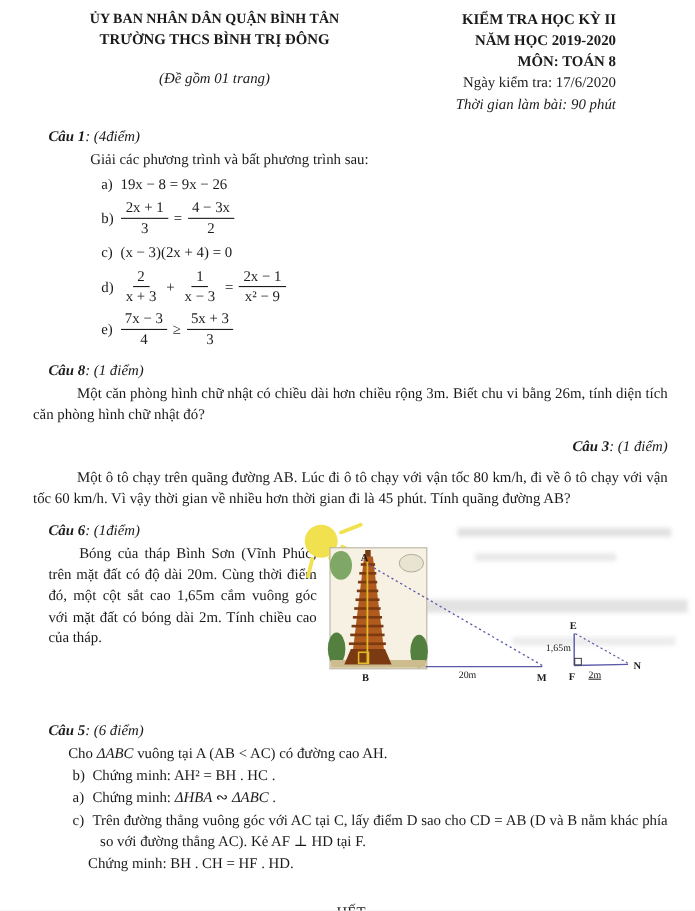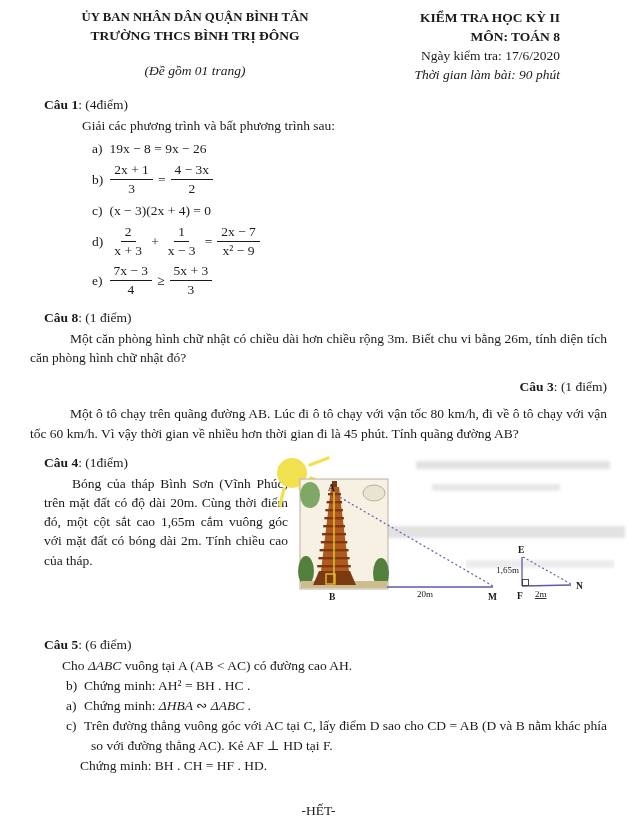--- a/index.html
+++ b/index.html
@@ -16,21 +16,21 @@
     box-sizing:border-box;
     padding:8px 25px 0 30px;
   }
   .hdr{display:flex;justify-content:flex-start;}
   .hdr-left{width:330px;text-align:center;}
   .hdr-right{width:185px;text-align:right;margin-left:15px;}
   .hdr b{display:block;}
   .hdr .plain{display:block;}
   .hdr .ital{display:block;font-style:italic;}
   .hdr-note{font-weight:normal;font-style:italic;margin-top:16px;}
-  .q-head{margin:10px 0 2px 14px;}
+  .q-head{margin:10px 0 2px 14px;font-style:italic;}
   .q-head .q-label{font-weight:bold;}
   .intro{margin-left:52px;}
   .math-row{display:flex;align-items:center;margin:4px 0 4px 62px;}
   .math-row .m-label{margin-right:7px;}
   .math-row .op{margin:0 5px;}
   .frac{display:inline-flex;flex-direction:column;text-align:center;line-height:1.18;align-items:center;}
   .frac .num{border-bottom:1px solid var(--ink,#1a1a1a);padding:0 4px 1px;}
   .frac .den{padding:1px 4px 0;}
   .para{margin:2px 0 2px 0;text-align:justify;text-indent:40px;}
   .q4{position:relative;min-height:172px;}
@@ -50,20 +50,21 @@
 <div class="page">
 
   <div class="hdr">
     <div class="hdr-left">
       <b style="font-size:12.8px;">ỦY BAN NHÂN DÂN QUẬN BÌNH TÂN</b>
       <b>TRƯỜNG THCS BÌNH TRỊ ĐÔNG</b>
       <div class="hdr-note">(Đề gồm 01 trang)</div>
     </div>
     <div class="hdr-right">
       <b>KIỂM TRA HỌC KỲ II</b>
+      <b>NĂM HỌC 2019-2020</b>
       <b>MÔN: TOÁN 8</b>
       <span class="plain">Ngày kiểm tra: 17/6/2020</span>
       <span class="ital">Thời gian làm bài: 90 phút</span>
     </div>
   </div>
 
   <div style="margin-top:6px;">
     <div class="q-head">
       <span class="q-label">Câu 1</span><span>: (4điểm)</span>
     </div>
@@ -98,21 +99,21 @@
           <span class="num">2</span>
           <span class="den">x + 3</span>
         </span>
       <span class="op">+</span>
       <span class="frac">
           <span class="num">1</span>
           <span class="den">x − 3</span>
         </span>
       <span class="op">=</span>
       <span class="frac">
-          <span class="num">2x − 7</span>
+          <span class="num">2x − 1</span>
           <span class="den">x² − 9</span>
         </span>
     </div>
 
     <div class="math-row">
       <span class="m-label">e)</span>
       <span class="frac">
           <span class="num">7x − 3</span>
           <span class="den">4</span>
         </span>
@@ -133,21 +134,21 @@
 
   <div>
     <div class="q-head" style="margin-bottom:8px;text-align:right;">
       <span class="q-label">Câu 3</span><span>: (1 điểm)</span>
     </div>
     <p class="para">Một ô tô chạy trên quãng đường AB. Lúc đi ô tô chạy với vận tốc 80 km/h, đi về ô tô chạy với vận tốc 60 km/h. Vì vậy thời gian về nhiều hơn thời gian đi là 45 phút. Tính quãng đường AB?</p>
   </div>
 
   <div class="q4">
     <div class="q-head">
-      <span class="q-label">Câu 4</span><span>: (1điểm)</span>
+      <span class="q-label">Câu 6</span><span>: (1điểm)</span>
     </div>
     <p class="para q4-text">Bóng của tháp Bình Sơn (Vĩnh Phúc) trên mặt đất có độ dài 20m. Cùng thời điểm đó, một cột sắt cao 1,65m cắm vuông góc với mặt đất có bóng dài 2m. Tính chiều cao của tháp.</p>
 
     <svg class="q4-fig" viewBox="0 0 362 158">
       <defs>
         <filter id="blur1" x="-30%" y="-30%" width="160%" height="160%">
             <feGaussianBlur stdDeviation="1.7"></feGaussianBlur>
           </filter>
       </defs>
 

